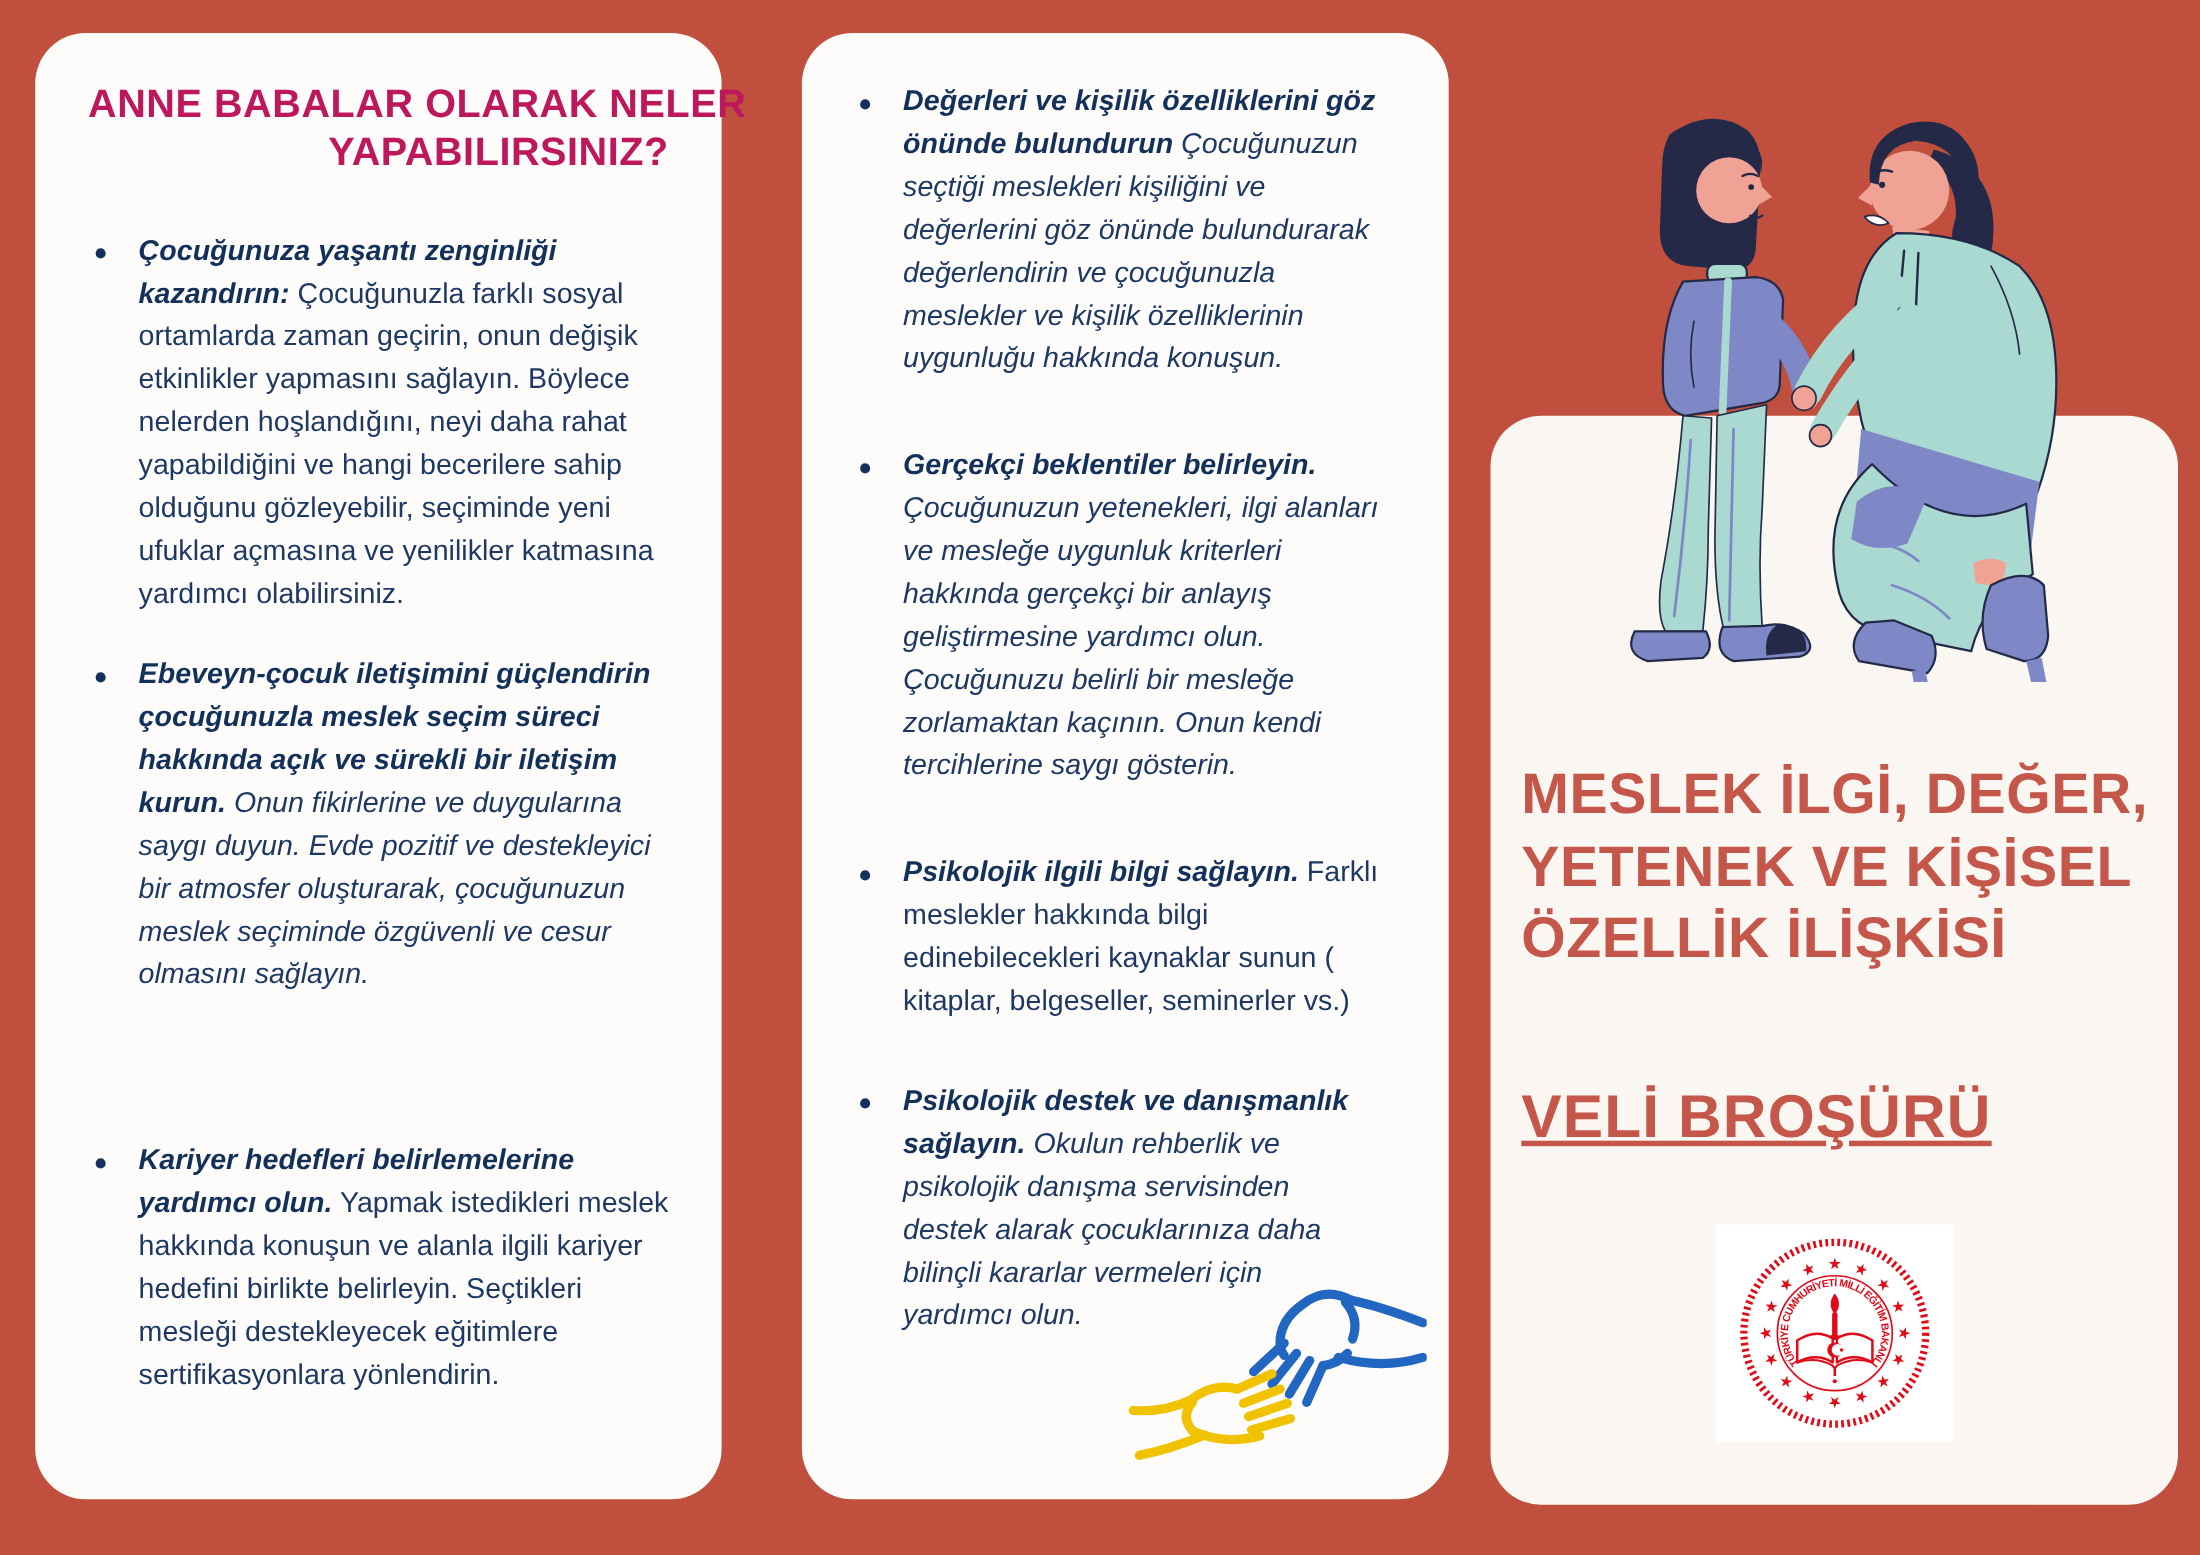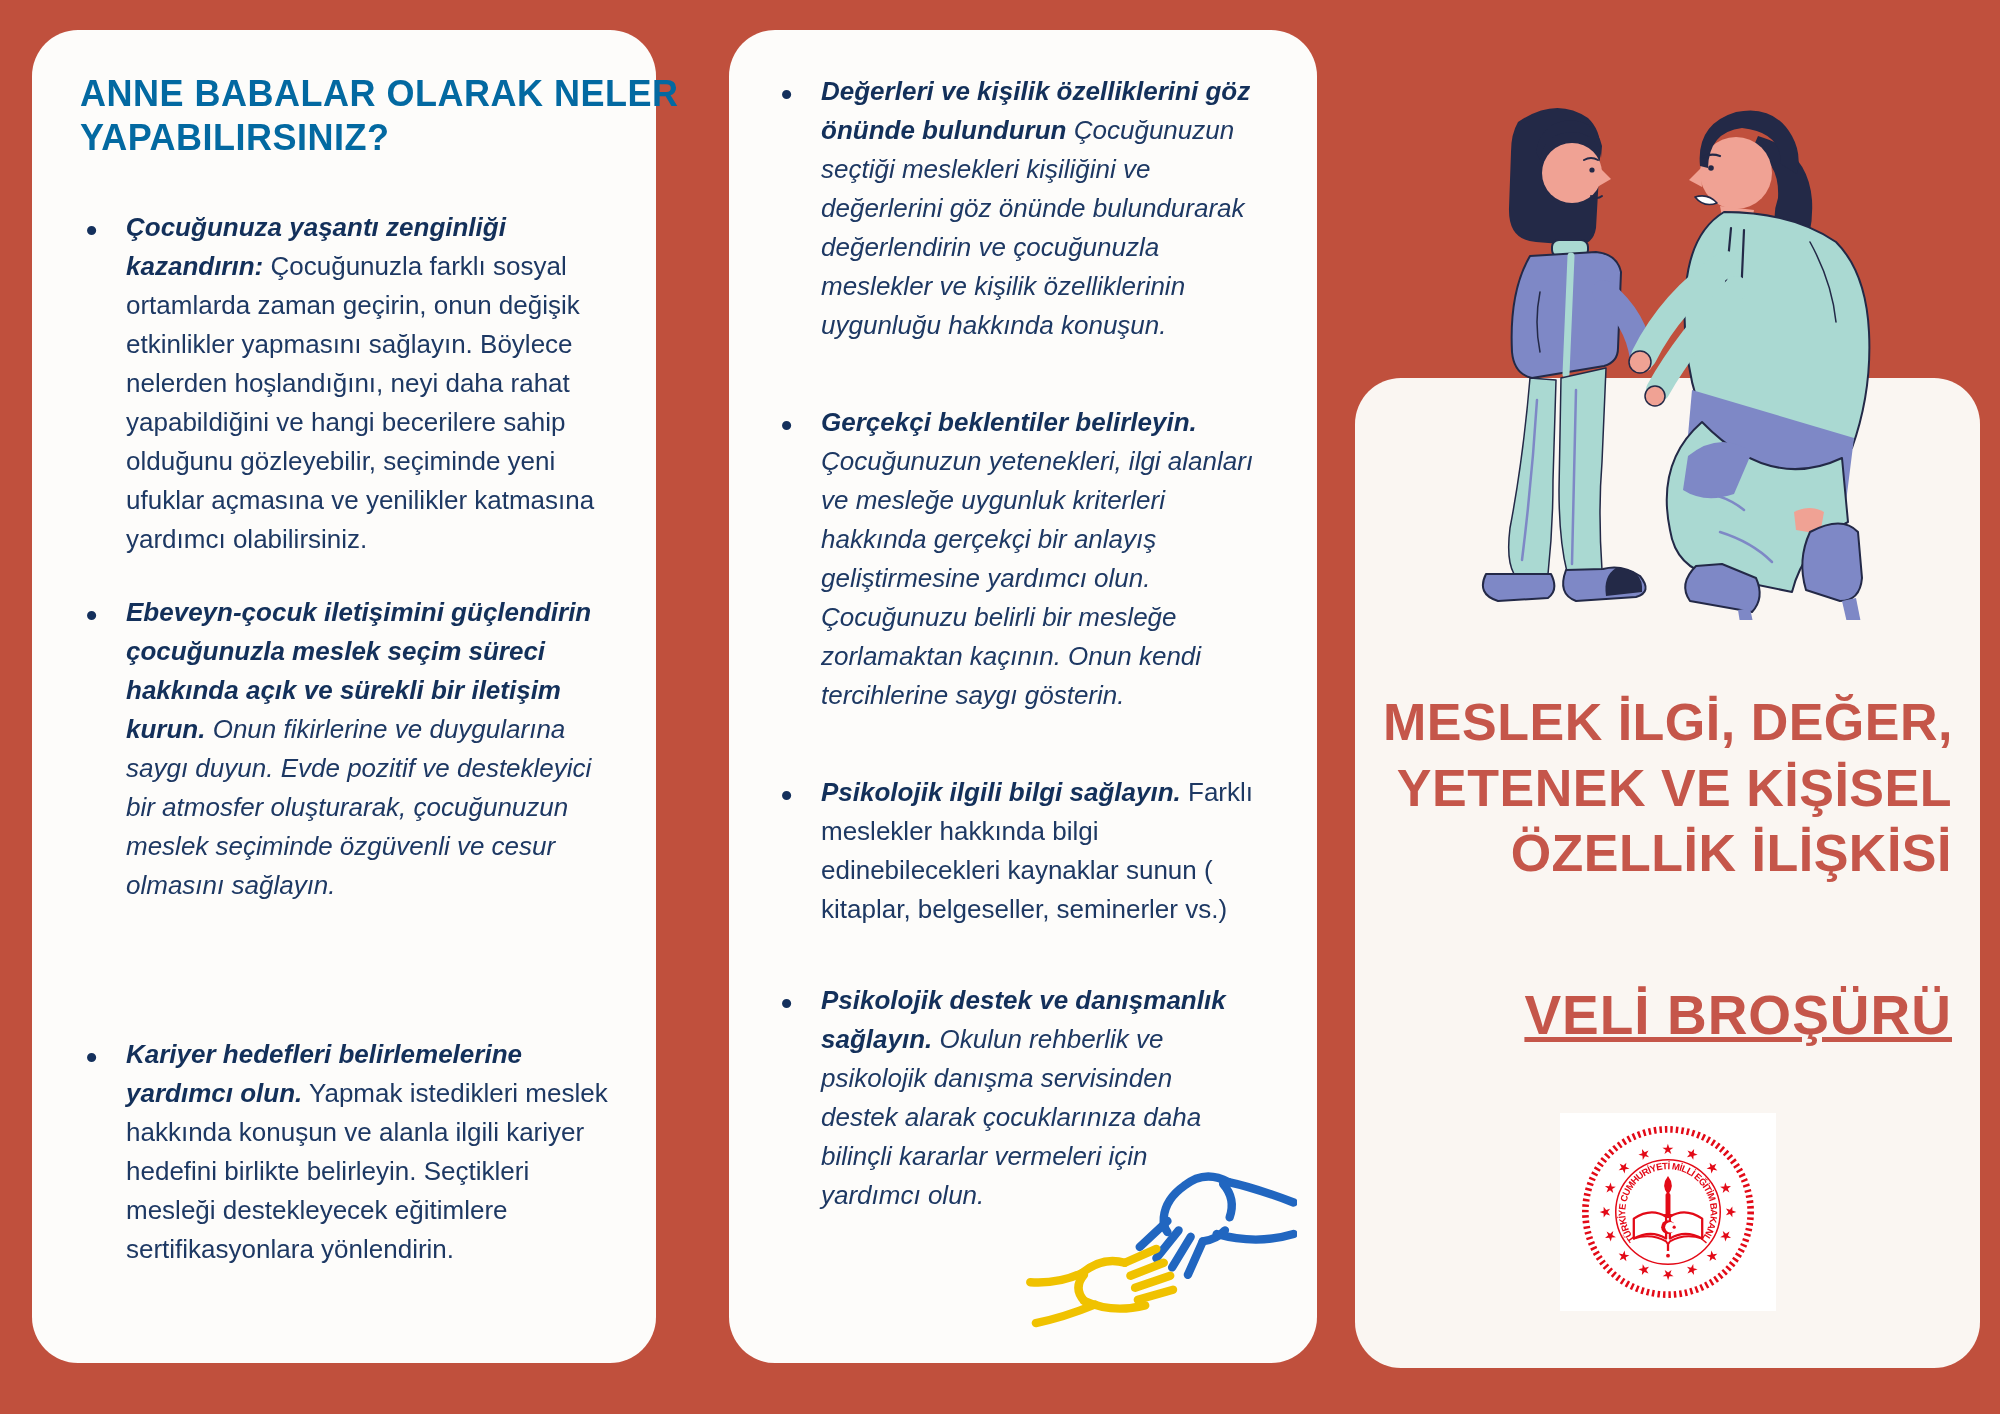--- a/index.html
+++ b/index.html
@@ -4,24 +4,24 @@
 <style>
   html,body{margin:0;padding:0;background:#888;}
   .poster{
     position:relative;width:2000px;height:1414px;overflow:hidden;
     background:#c0503d;
     font-family:"Liberation Sans",sans-serif;
   }
   .card{position:absolute;background:#fdfcfa;border-radius:46px;box-sizing:border-box;}
   #left-card{left:32px;top:30px;width:624px;height:1333px;padding:42px 48px 0 48px;}
   #middle-card{left:729px;top:30px;width:588px;height:1333px;padding:42px 63px 0 46px;}
-  #right-card{left:1355px;top:378px;width:625px;height:990px;background:#faf6f2;padding:312px 28px 0;text-align:right;}
-
-  .panel-title{color:#0369a1;font-weight:bold;font-size:36px;line-height:1.22;
-    text-align:left;letter-spacing:.5px;margin:0 0 48px 0;}
+  #right-card{left:1355px;top:378px;width:625px;height:990px;background:#faf6f2;padding:312px 28px 0;text-align:left;}
+
+  .panel-title{color:#be185d;font-weight:bold;font-size:36px;line-height:1.22;
+    text-align:right;letter-spacing:.5px;margin:0 0 48px 0;}
   .panel-title .tline{display:block;white-space:nowrap;}
 
   ul.bullets{list-style:none;margin:0;padding:0;}
   .bullets li{position:relative;padding-left:46px;font-size:26px;line-height:1.5;
     color:#1d3863;margin:0 0 34px 0;}
   .bullets li::before{content:"\2022";position:absolute;left:6px;top:-2px;color:#14305c;
     font-size:32px;font-weight:bold;}
   .lead{font-weight:bold;font-style:italic;color:#13305a;}
   .rest.it{font-style:italic;}
   li.mb-md{margin-bottom:58px;}

